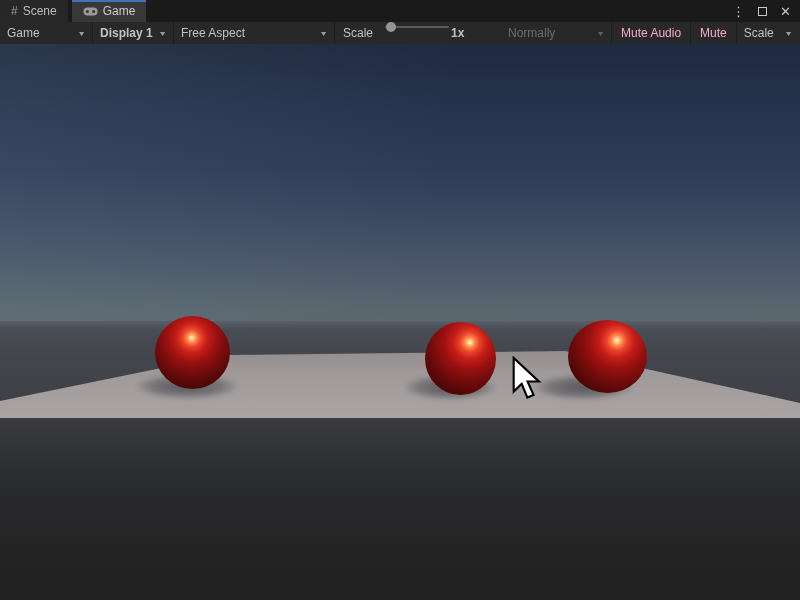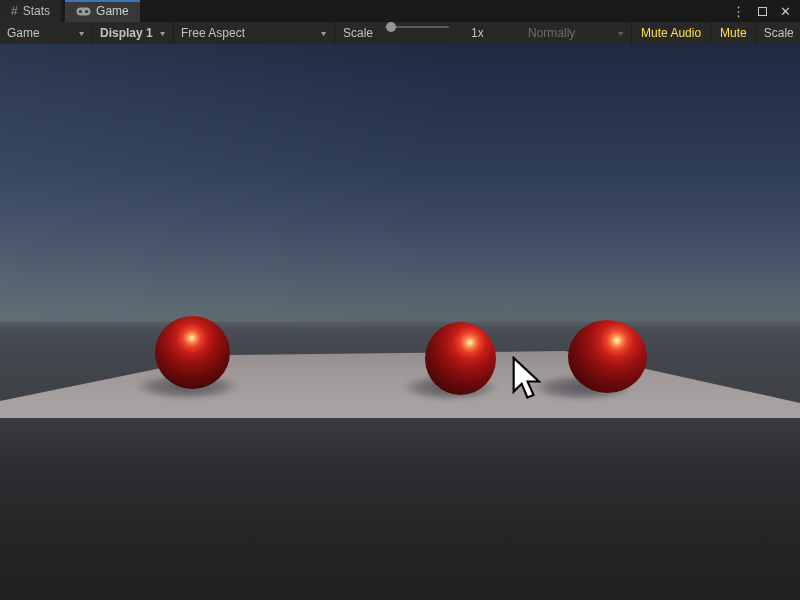--- a/index.html
+++ b/index.html
@@ -53,22 +53,22 @@
   .dd-playmode .arrow { color:#606060; }
   .scale-group { display:flex; align-items:flex-start; margin-left:8px; flex:none; }
   .slider-track {
     position:relative; width:64px; height:2px; background:#5a5a5a;
     border-radius:1px; margin-left:12px;
   }
   .slider-thumb {
     position:absolute; left:1px; top:-4px; width:10px; height:10px;
     border-radius:50%; background:#959595;
   }
-  .scale-value { margin-left:22px; width:20px; }
-  .tb-btn { padding:0 9px; height:22px; display:flex; align-items:center; flex:none; color:#fde047; }
+  .scale-value { margin-left:2px; width:20px;font-weight:bold; }
+  .tb-btn { padding:0 9px; height:22px; display:flex; align-items:center; flex:none; color:#f9a8d4; }
   .dd-gizmos { width:62px; }
 
   
   .game-area {
     position:absolute; top:44px; left:0; width:800px; height:556px;
     overflow:hidden; background:#3e4046;
   }
   .sky {
     position:absolute; top:0; left:0; width:800px; height:281px;
     background:
@@ -96,21 +96,21 @@
   .shadow { position:absolute; border-radius:50%; filter:blur(2px); }
   .sphere { position:absolute; border-radius:50%; }
   .cursor { position:absolute; width:30px; height:46px; }
 </style>
 </head>
 <body>
 
 <div class="tabbar">
   <div class="tab first">
     <span class="tab-icon">#</span>
-    <span>Stats</span>
+    <span>Scene</span>
   </div>
   <div class="tab active">
     <span class="tab-icon">
       <svg class="gamepad-svg" width="15" height="9" viewBox="0 0 15 9">
         <rect x="0.5" y="0.5" width="14" height="8" rx="4" fill="#9a9a9a"></rect>
         <circle cx="4.4" cy="4.5" r="1.6" fill="#383838"></circle>
         <circle cx="10.6" cy="4.5" r="1.6" fill="#383838"></circle>
       </svg>
     </span>
     <span>Game</span>

